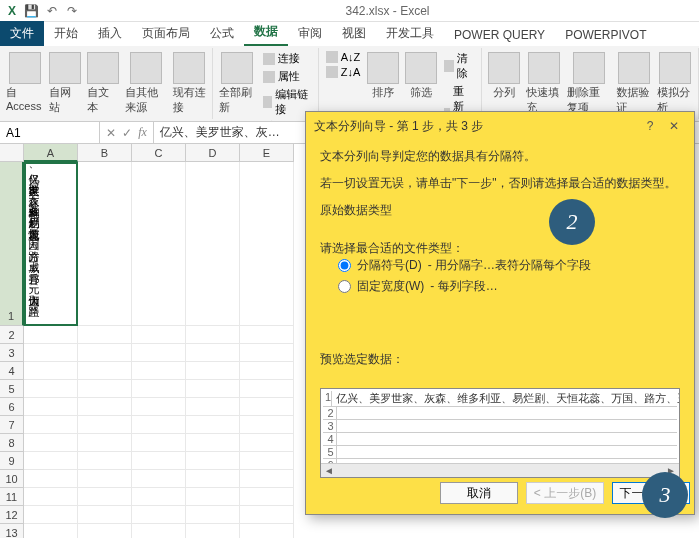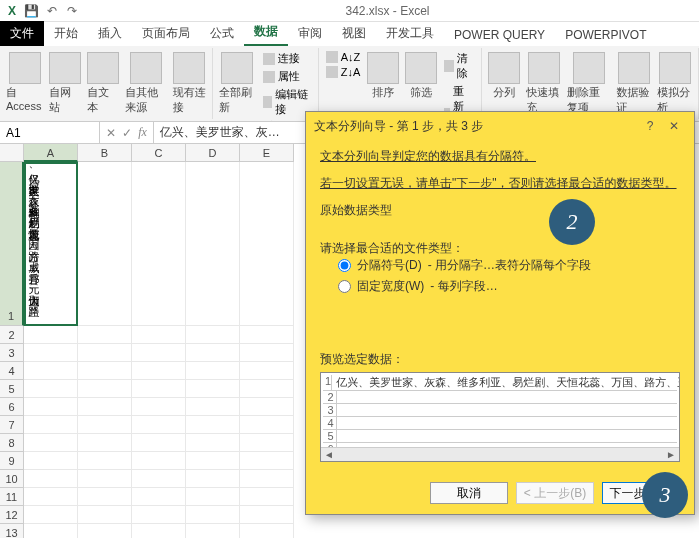--- a/index.html
+++ b/index.html
@@ -3,21 +3,21 @@
 <meta charset="utf-8">
 <style>
 * { box-sizing: border-box; margin: 0; padding: 0; }
 body { font-family: "Microsoft YaHei", sans-serif; font-size: 12px; background: #fff; width: 699px; height: 538px; overflow: hidden; position: relative; }
 .titlebar { height: 22px; background: #fff; display: flex; align-items: center; padding: 0 4px; border-bottom: 1px solid #e0e0e0; }
 .qat { display: flex; gap: 4px; align-items: center; }
 .qat-item { width: 16px; height: 16px; display: flex; align-items: center; justify-content: center; color: #666; }
 .title-center { flex: 1; text-align: center; color: #666; font-size: 12px; }
 .tabs { display: flex; background: #fff; height: 24px; align-items: flex-end; }
 .tab { padding: 4px 10px; font-size: 12px; color: #444; cursor: pointer; }
-.tab.file { background: #000000; color: #fff; }
+.tab.file { background: #0c4a6e; color: #fff; }
 .tab.active { color: #217346; border-bottom: 2px solid #217346; font-weight: bold; }
 .ribbon { background: #f3f3f3; border-bottom: 1px solid #ccc; height: 76px; display: flex; padding: 2px 0; overflow: hidden; }
 .ribbon-group { border-right: 1px solid #ddd; padding: 2px 4px; display: flex; flex-direction: column; }
 .ribbon-icons { display: flex; gap: 2px; flex: 1; align-items: flex-start; }
 .ribbon-icon { display: flex; flex-direction: column; align-items: center; padding: 2px; font-size: 11px; color: #444; gap: 1px; }
 .ribbon-icon .ico { width: 20px; height: 20px; background: #ddd; border: 1px solid #bbb; }
 .ribbon-icon.big .ico { width: 32px; height: 32px; }
 .ribbon-label { text-align: center; font-size: 11px; color: #666; padding-top: 1px; }
 .ribbon-stack { display: flex; flex-direction: column; gap: 1px; font-size: 11px; }
 .ribbon-stack-item { display: flex; align-items: center; gap: 3px; padding: 1px 3px; }
@@ -39,33 +39,33 @@
 .cellrow { display: flex; }
 .cell { width: 54px; height: 18px; border-right: 1px solid #e8e8e8; border-bottom: 1px solid #e8e8e8; font-size: 11px; padding: 1px; overflow: hidden; }
 .cell.tall { height: 164px; }
 .cell.active { border: 2px solid #217346; position: relative; }
 .vertical-text { writing-mode: vertical-rl; font-size: 11px; line-height: 13px; word-break: break-all; height: 100%; }
 .dialog { position: absolute; left: 305px; top: 111px; width: 390px; height: 404px; background: #fde047; border: 1px solid #888; box-shadow: 4px 4px 12px rgba(0,0,0,0.3); font-size: 12px; }
 .dialog-title { height: 28px; display: flex; align-items: center; padding: 0 8px; color: #333; }
 .dialog-title .dtxt { flex: 1; }
 .dialog-title .dbtn { width: 24px; text-align: center; color: #555; cursor: pointer; font-family: Arial; }
 .dialog-body { padding: 8px 14px; color: #333; }
-.dialog-body p { margin-bottom: 10px; line-height: 1.4; text-decoration: underline; }
+.dialog-body p { margin-bottom: 10px; line-height: 1.4; }
 .fieldset-label { margin: 4px 0 21px 0; }
 .radios { padding-left: 18px; }
 .radio-row { display: flex; align-items: center; gap: 6px; margin-bottom: 4px; }
 .radio-row input[type=radio] { margin: 0; }
 .preview { margin-top: 56px; }
-.preview-label { margin-bottom: 4px; }
+.preview-label { margin-bottom: 20px; }
 .preview-box { background: #fff; border: 1px solid #888; height: 90px; padding: 2px; overflow: hidden; font-size: 11px; position: relative; }
 .preview-line { border-bottom: 1px solid #ccc; padding: 0 2px; display: flex; }
 .preview-line .ln { width: 12px; border-right: 1px solid #ccc; text-align: center; color: #666; }
 .preview-line .lc { padding-left: 4px; white-space: nowrap; }
 .preview-scroll { position: absolute; bottom: 0; left: 0; right: 0; height: 14px; background: #eaeaea; border-top: 1px solid #ccc; display: flex; align-items: center; justify-content: space-between; padding: 0 3px; color: #666; font-size: 10px; }
-.dlg-buttons { position: absolute; bottom: 10px; right: 14px; display: flex; gap: 8px; }
+.dlg-buttons { position: absolute; bottom: 10px; right: 4px; display: flex; gap: 8px; }
 .dlg-btn { min-width: 78px; height: 22px; border: 1px solid #999; background: #f9f9f9; font-size: 12px; display: flex; align-items: center; justify-content: center; cursor: pointer; }
 .dlg-btn.disabled { color: #aaa; border-color: #ccc; }
 .dlg-btn.primary { border: 1px solid #0078d7; }
 .badge { position: absolute; width: 46px; height: 46px; border-radius: 50%; background: #2e5d7d; color: #fff; display: flex; align-items: center; justify-content: center; font-size: 22px; font-style: italic; font-family: Georgia, serif; }
 .badge.b2 { left: 549px; top: 199px; }
 .badge.b3 { left: 642px; top: 472px; }
 .fx-i { font-style: italic; font-family: Georgia, serif; }
 </style>
 </head>
 <body>

